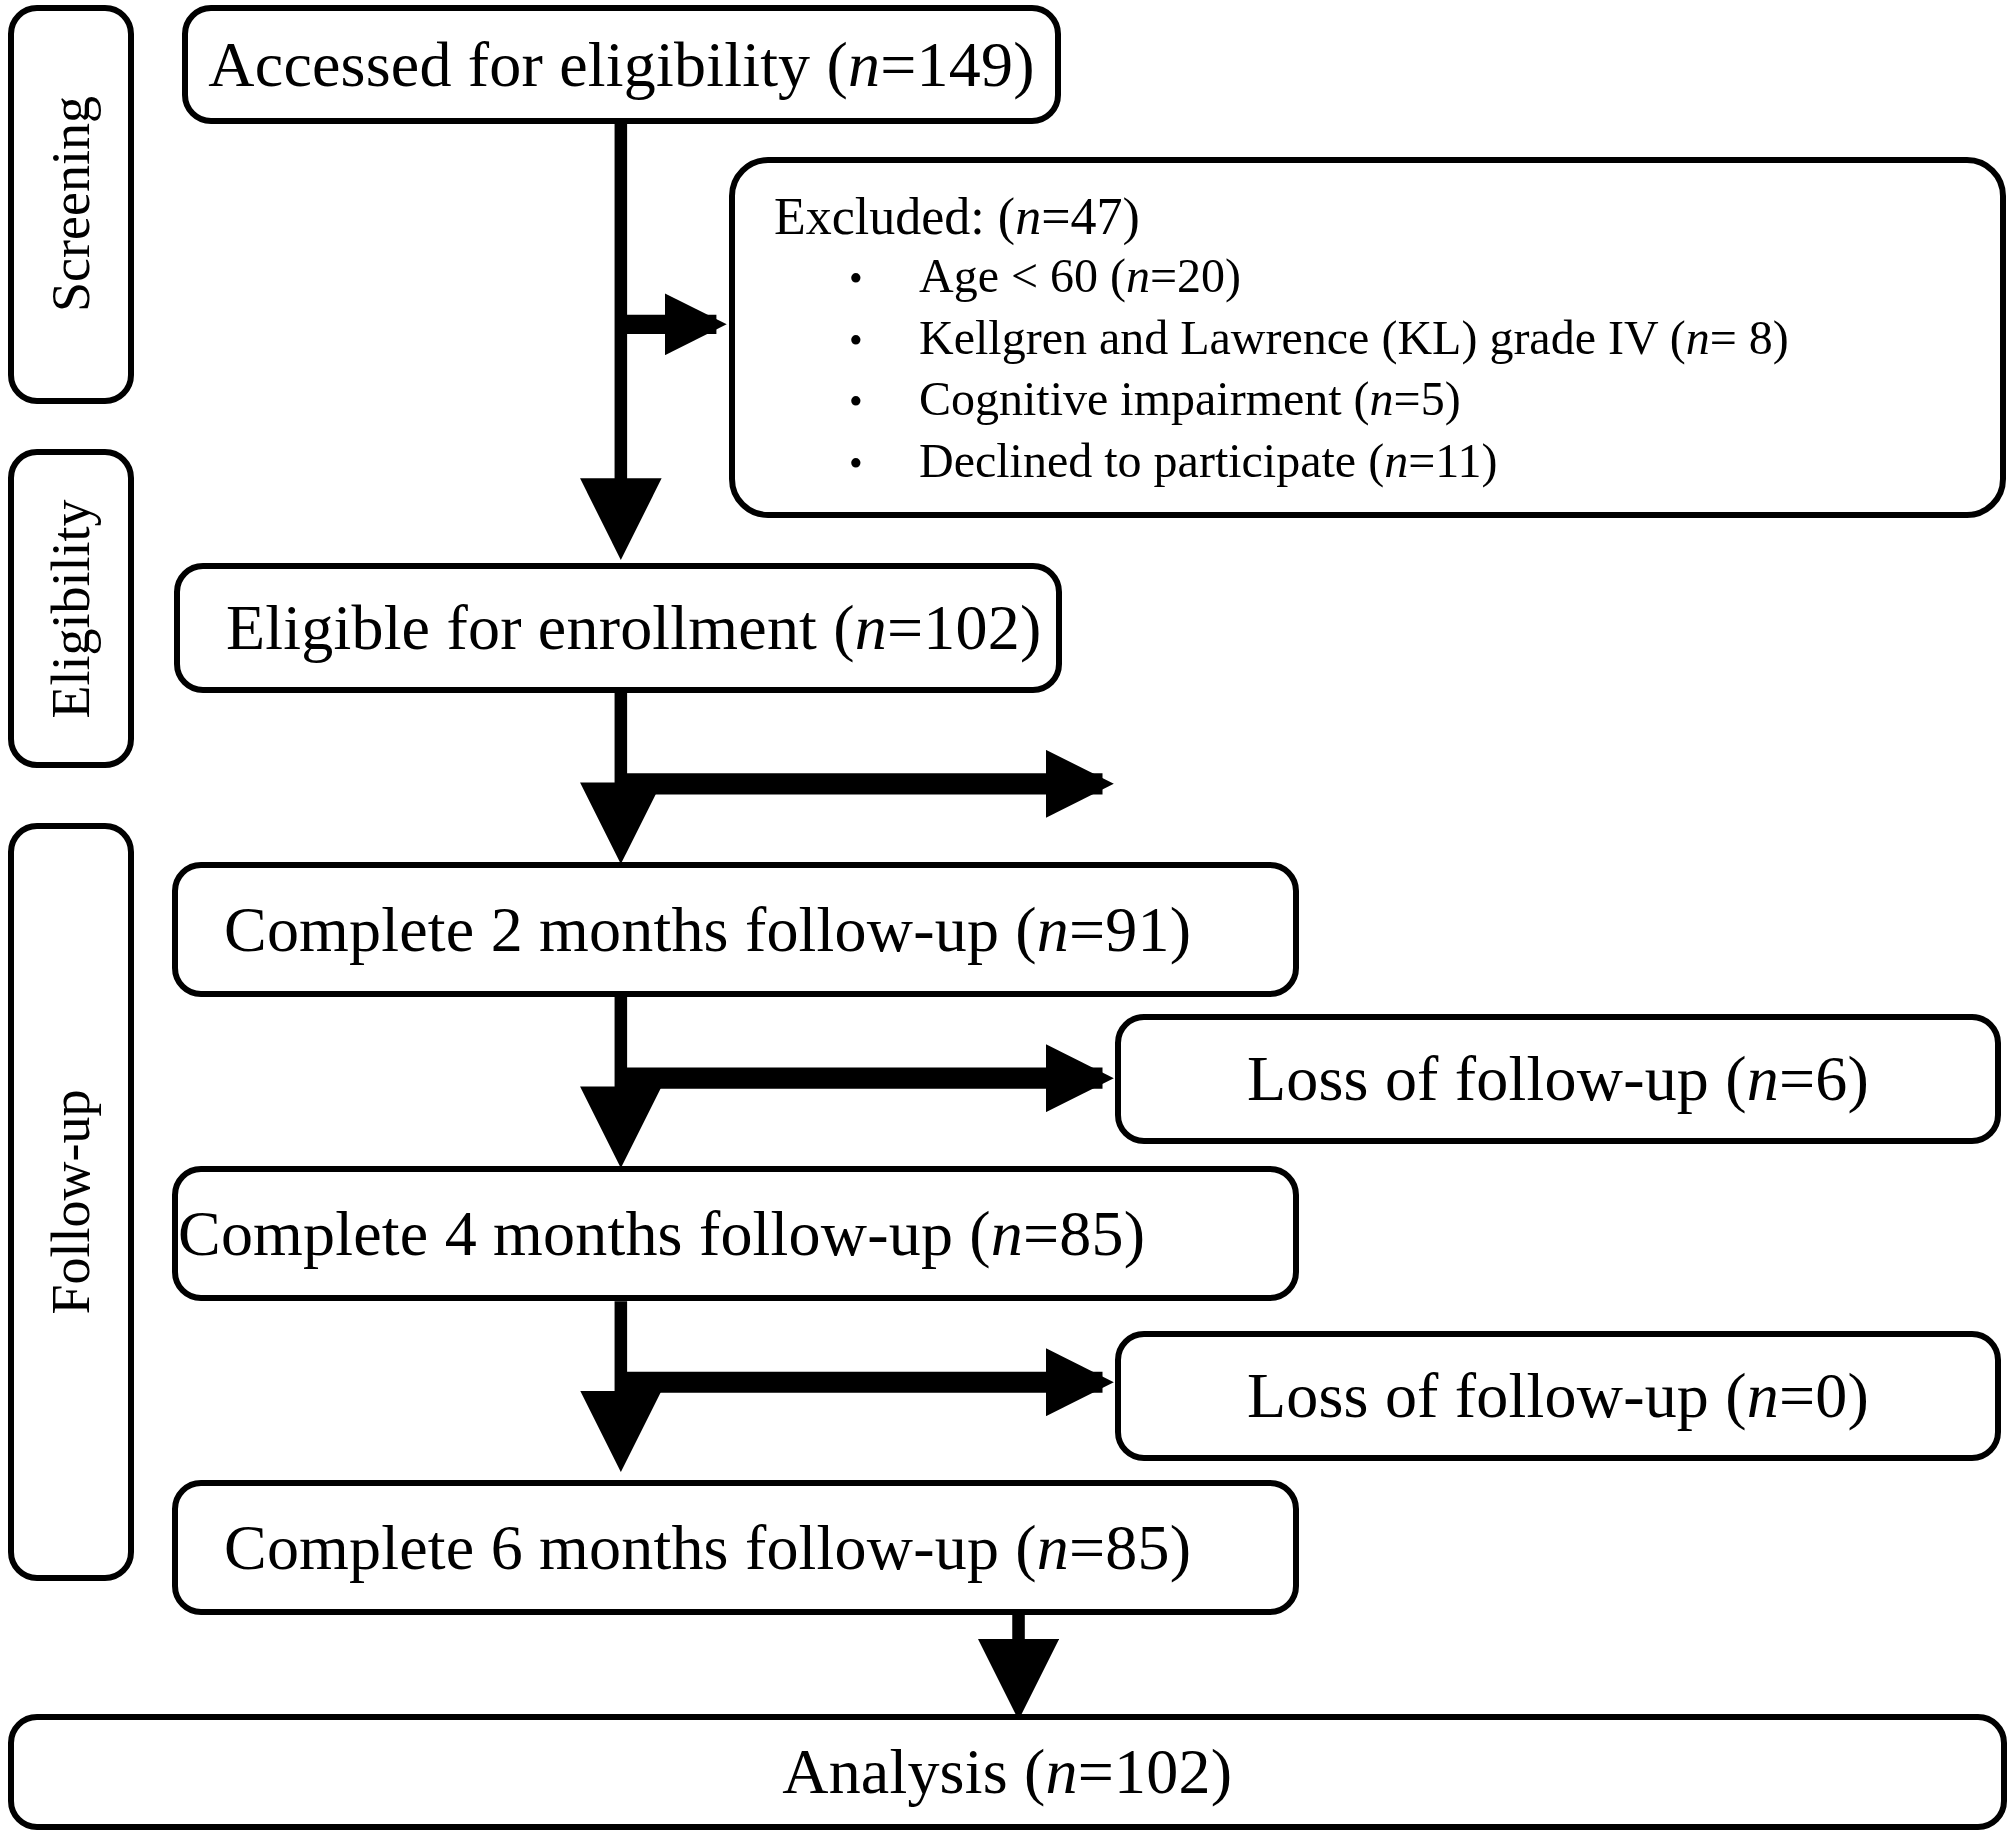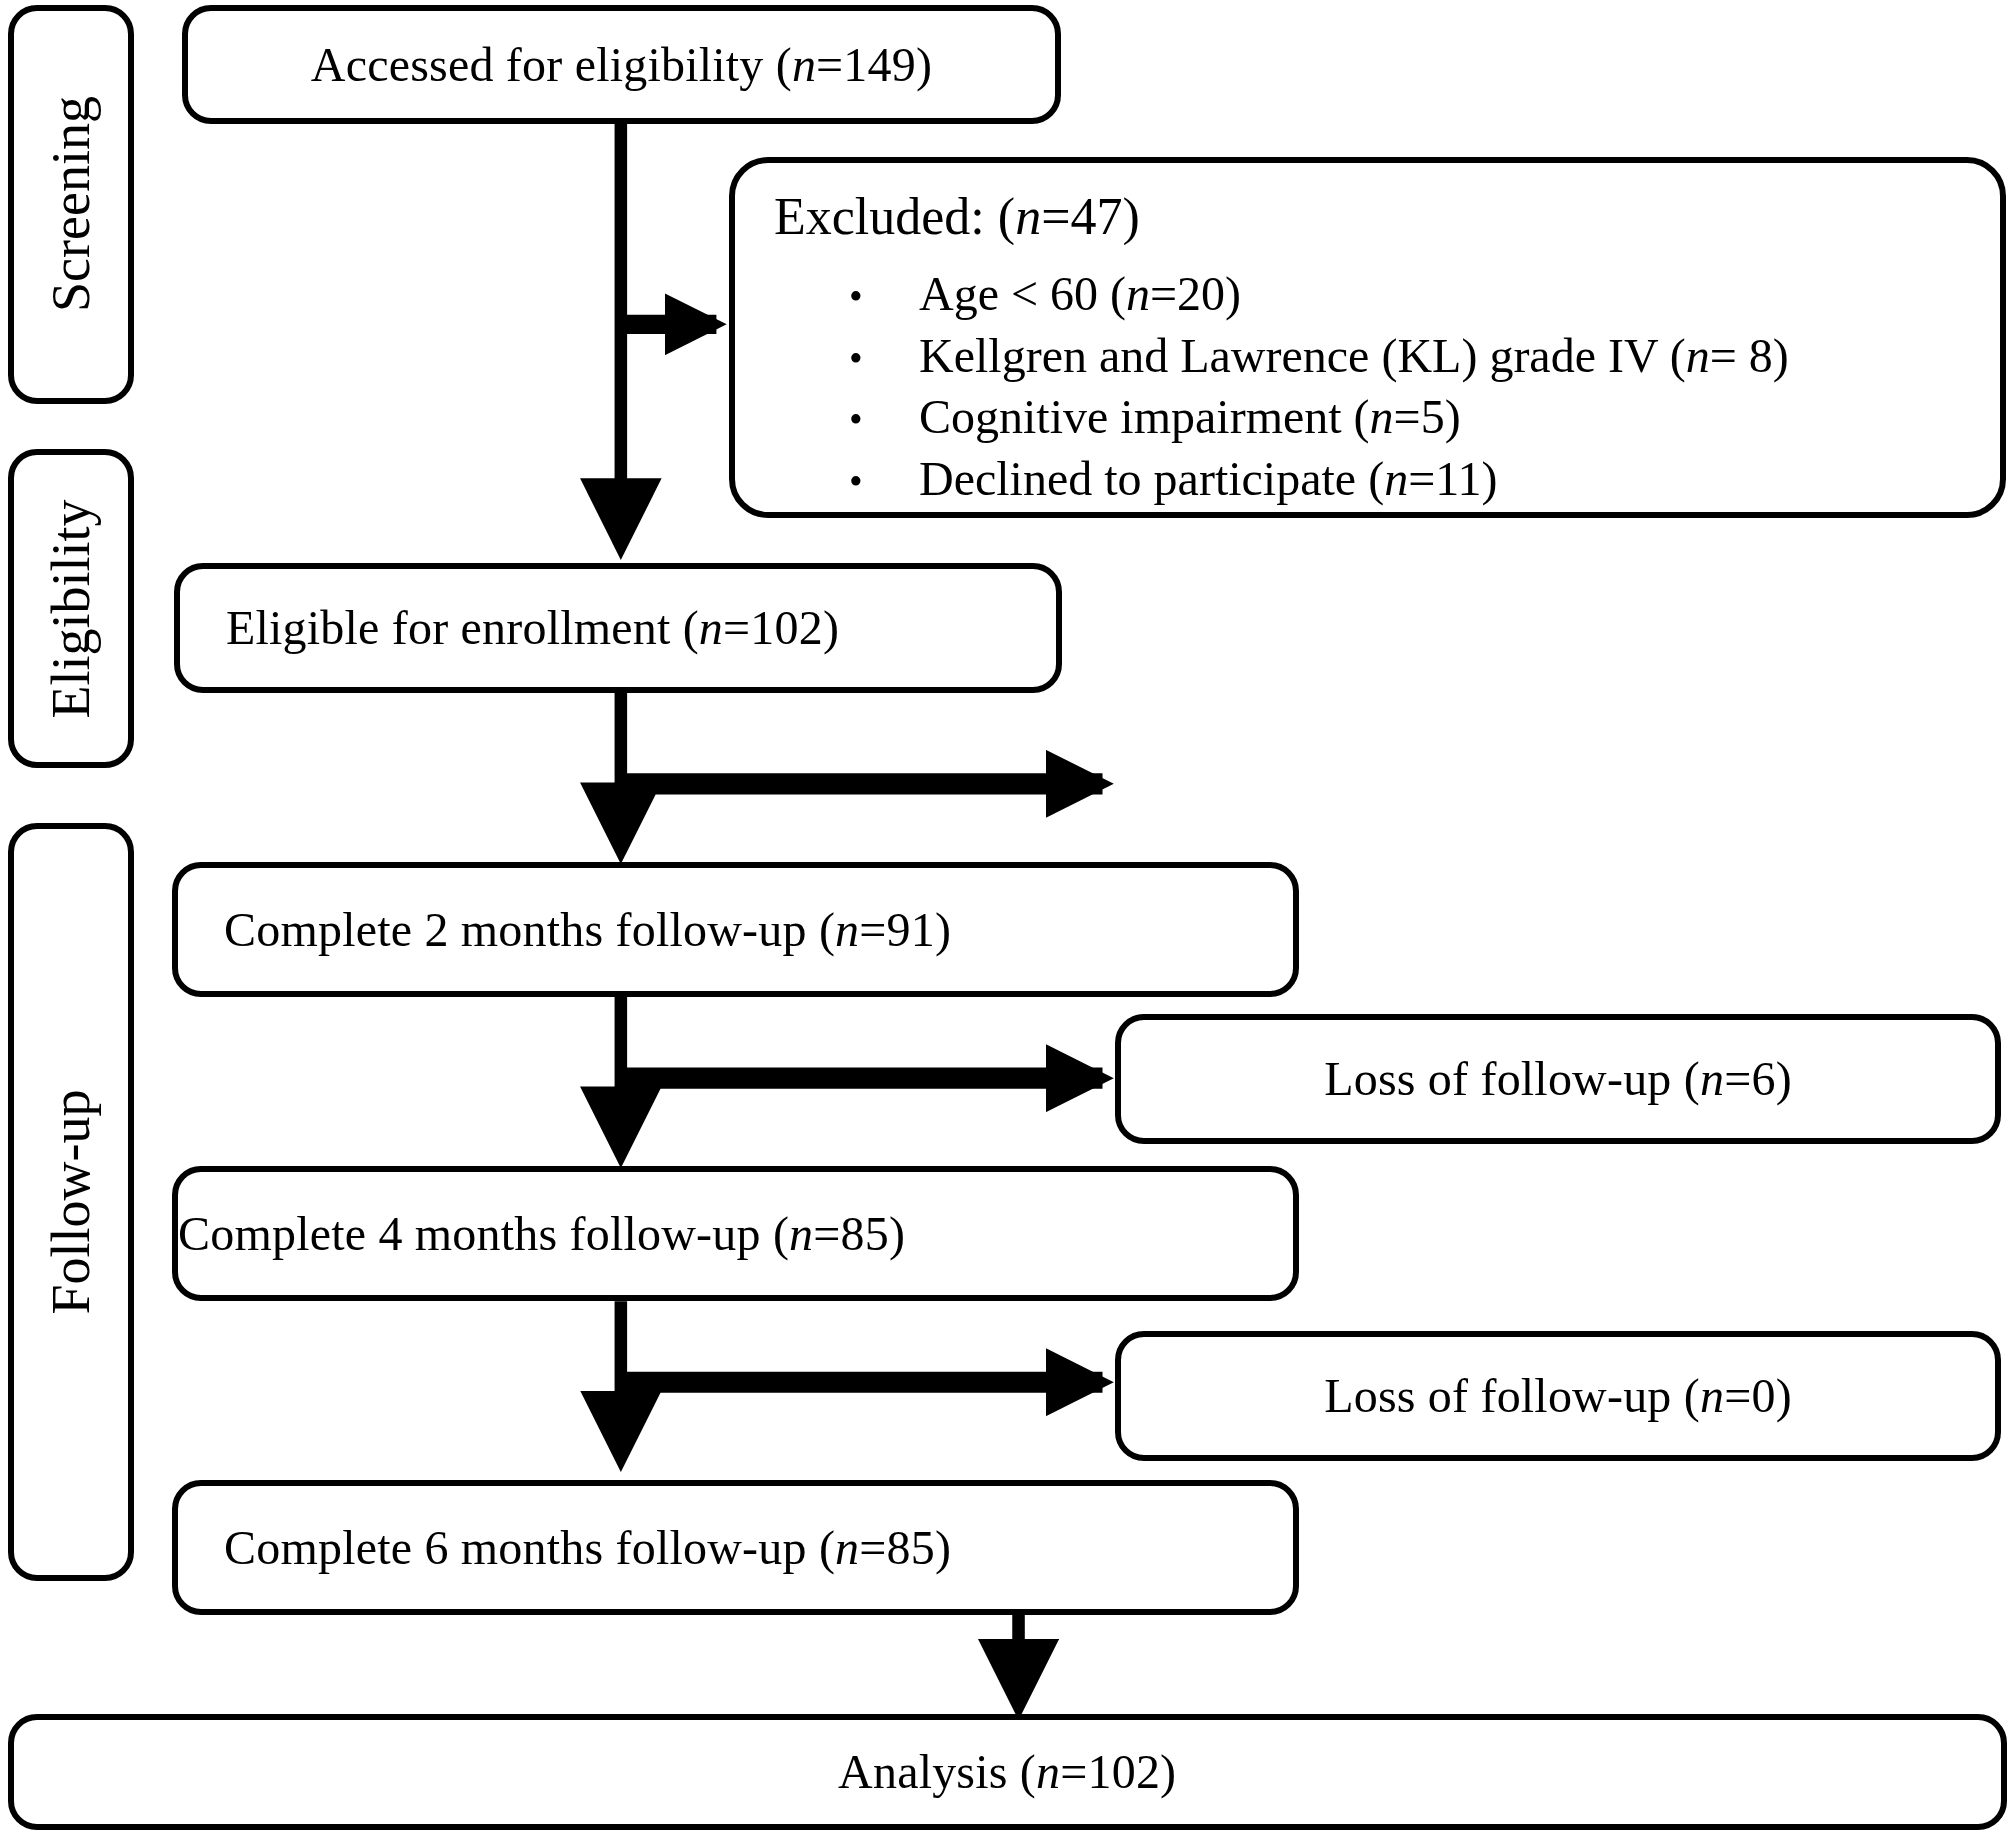--- a/index.html
+++ b/index.html
@@ -27,21 +27,21 @@
     box-sizing: border-box;
     border: 6.8px solid #000000;
     border-radius: 29px;
     background: #ffffff;
     display: flex;
     align-items: center;
     color: #000000;
   }
   .node.center { justify-content: center; }
   .node .label {
-    font-size: 48px;
+    font-size: 64px;
     line-height: 1.15;
     white-space: nowrap;
     letter-spacing: 0.2px;
   }
   
   .stage {
     position: absolute;
     box-sizing: border-box;
     border: 6.8px solid #000000;
     border-radius: 29px;
@@ -62,21 +62,21 @@
     box-sizing: border-box;
     border: 6.8px solid #000000;
     border-radius: 39px;
     background: #ffffff;
     padding: 25px 33px 19.3px 39px;
     color: #000000;
   }
   .exclude-title {
     font-size: 52px;
     line-height: 1.1;
-    margin-bottom: 18px;
+    margin-bottom: 0;
     white-space: nowrap;
   }
   .exclude-list {
     list-style: none;
     margin: 0;
     padding: 0;
   }
   .exclude-list li {
     font-size: 48px;
     line-height: 1.28;

